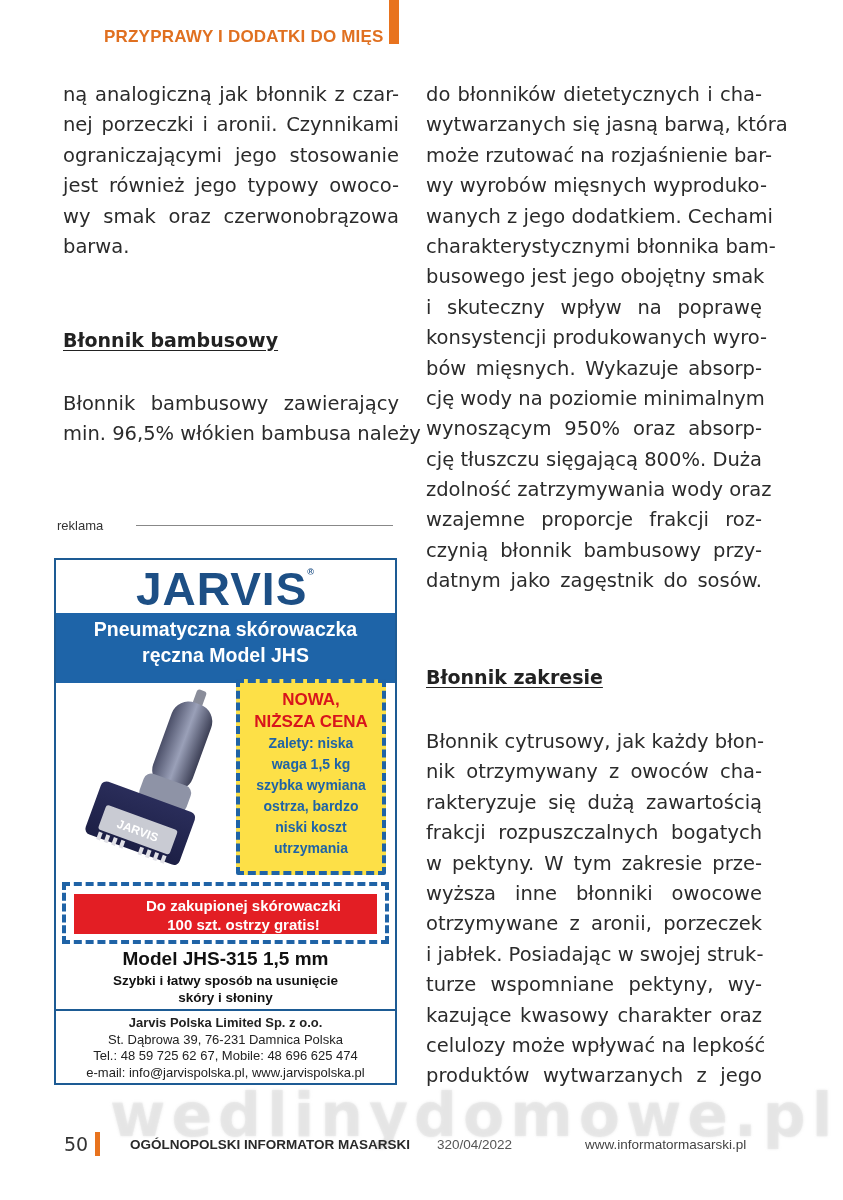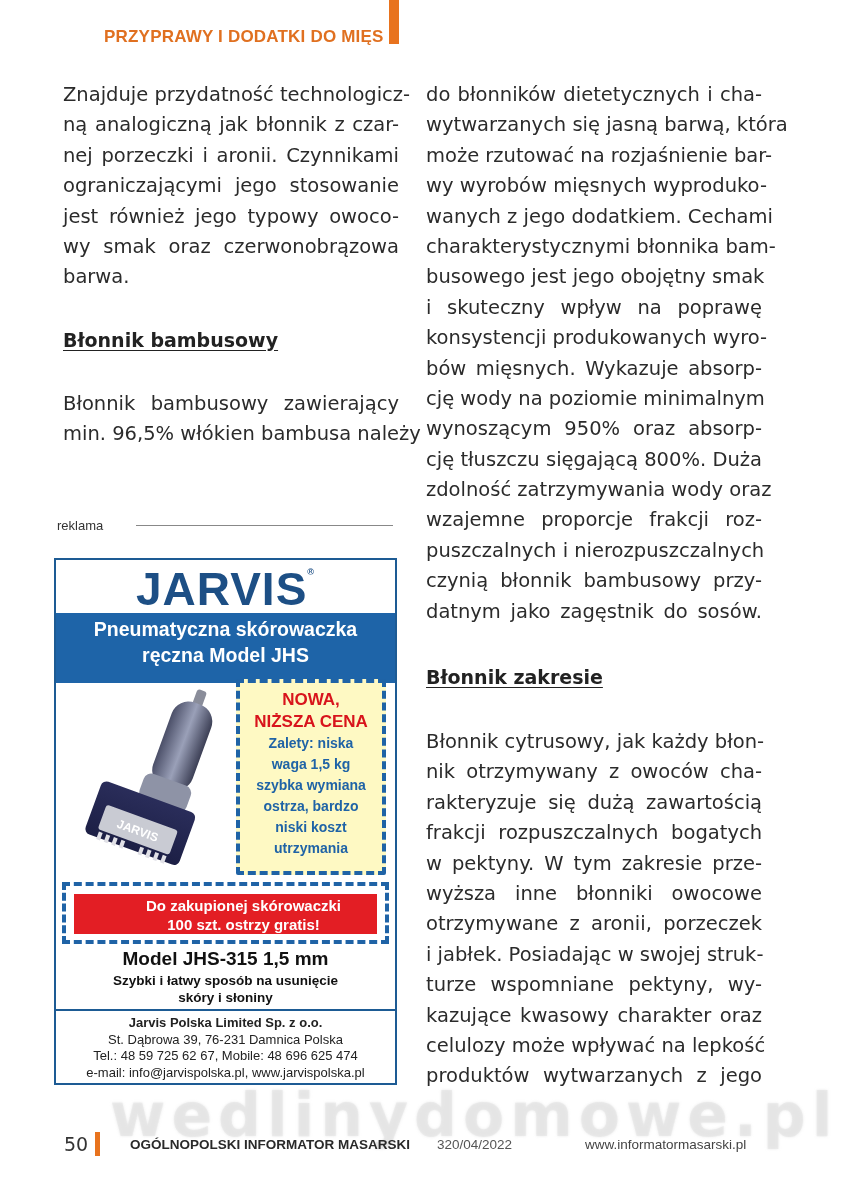--- a/index.html
+++ b/index.html
@@ -49,21 +49,21 @@
   .ad-banner {
     position: absolute; left: 0; top: 53px; width: 100%; height: 70px;
     background: #1e64a8; color: #fff; text-align: center;
     font-weight: bold; font-size: 19.5px; line-height: 26px; padding-top: 3px; box-sizing: border-box;
   }
   .ad-product {
     position: absolute; left: 10px; top: 120px; width: 165px; height: 200px;
   }
   .ad-offer {
     position: absolute; left: 180px; top: 119px; width: 150px; height: 196px;
-    background: #fef9c3; border: 4px dashed #1f63a6; border-radius: 2px; box-sizing: border-box;
+    background: #fde047; border: 4px dashed #1f63a6; border-radius: 2px; box-sizing: border-box;
     text-align: center; font-weight: bold;
   }
   .offer-new { color: #d8141c; font-size: 17px; line-height: 22px; margin-top: 6px; }
   .offer-text { color: #1f63a6; font-size: 14px; line-height: 21px; }
   .ad-gift-wrap {
     position: absolute; left: 6px; top: 322px; width: 327px; height: 62px;
     border: 4px dashed #1f63a6; box-sizing: border-box;
   }
   .ad-gift {
     position: absolute; left: 8px; top: 8px; right: 8px; height: 40px;
@@ -97,21 +97,20 @@
   .issue { position: absolute; left: 400px; top: 7px; font-family: "Liberation Sans", sans-serif; font-size: 13.5px; color: #555; padding-left: 37px; }
   .website { position: absolute; left: 585px; top: 7px; font-family: "Liberation Sans", sans-serif; font-size: 13.5px; color: #444; }
 </style>
 </head>
 <body>
 
 <div class="header-title">PRZYPRAWY I DODATKI DO MIĘS</div>
 <div class="header-bar"></div>
 
 <div class="col col-left">
-  <span class="line">Znajduje przydatność technologicz-</span>
   <span class="line">ną analogiczną jak błonnik z czar-</span>
   <span class="line">nej porzeczki i aronii. Czynnikami</span>
   <span class="line">ograniczającymi jego stosowanie</span>
   <span class="line">jest również jego typowy owoco-</span>
   <span class="line">wy smak oraz czerwonobrązowa</span>
   <span class="line last">barwa.</span>
 </div>
 <div class="heading" style="left:63px; top:329px;">Błonnik bambusowy</div>
 <div class="col col-left" style="top:389px;">
   <span class="line">Błonnik bambusowy zawierający</span>
@@ -205,21 +204,20 @@
   <span class="line">charakterystycznymi błonnika bam-</span>
   <span class="line">busowego jest jego obojętny smak</span>
   <span class="line">i skuteczny wpływ na poprawę</span>
   <span class="line">konsystencji produkowanych wyro-</span>
   <span class="line">bów mięsnych. Wykazuje absorp-</span>
   <span class="line">cję wody na poziomie minimalnym</span>
   <span class="line">wynoszącym 950% oraz absorp-</span>
   <span class="line">cję tłuszczu sięgającą 800%. Duża</span>
   <span class="line">zdolność zatrzymywania wody oraz</span>
   <span class="line">wzajemne proporcje frakcji roz-</span>
-  <span class="line">puszczalnych i nierozpuszczalnych</span>
   <span class="line">czynią błonnik bambusowy przy-</span>
   <span class="line">datnym jako zagęstnik do sosów.</span>
 </div>
 <div class="heading" style="left:426px; top:666px;">Błonnik zakresie</div>
 <div class="col col-right" style="top:727px;">
   <span class="line">Błonnik cytrusowy, jak każdy błon-</span>
   <span class="line">nik otrzymywany z owoców cha-</span>
   <span class="line">rakteryzuje się dużą zawartością</span>
   <span class="line">frakcji rozpuszczalnych bogatych</span>
   <span class="line">w pektyny. W tym zakresie prze-</span>

